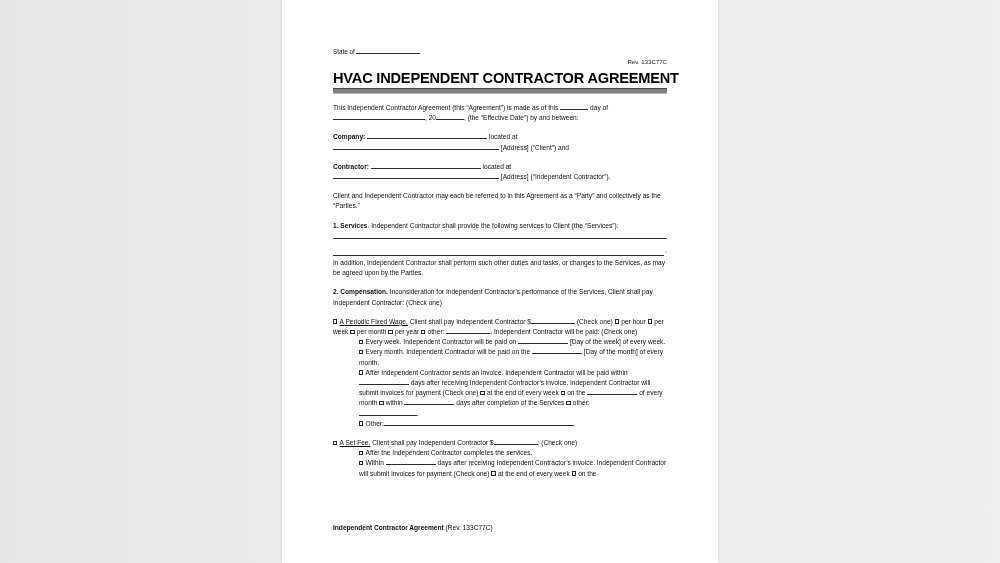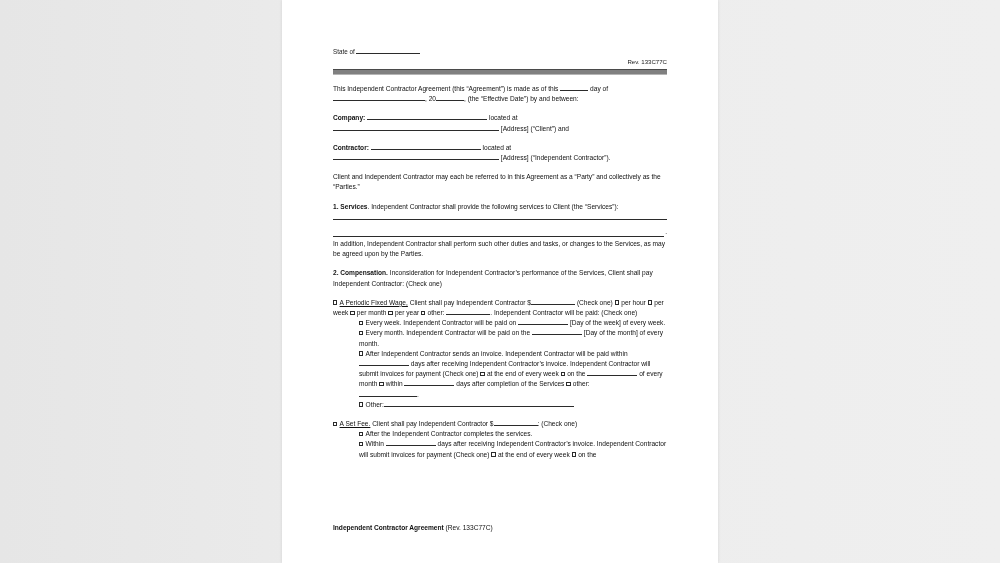--- a/index.html
+++ b/index.html
@@ -141,20 +141,21 @@
 
 <div id="viewer">
 
   <div id="page">
 
     <div class="hdr-row">
       <div class="state-of"><span>State of</span> <span class="blank w-64"></span></div>
       <div class="rev-top">Rev. 133C77C</div>
     </div>
 
+    <div class="title">HVAC INDEPENDENT CONTRACTOR AGREEMENT</div>
     <div class="title-rule"></div>
 
     <div class="doc para">
       <span>This Independent Contractor Agreement (this “Agreement”) is made as of this</span>
       <span class="blank w-28"></span>
       <span>day of</span><br>
       <span class="blank w-92"></span><span>, 20</span><span class="blank w-28"></span><span>, (the “Effective Date”) by and between:</span>
     </div>
 
     <div class="doc para">

